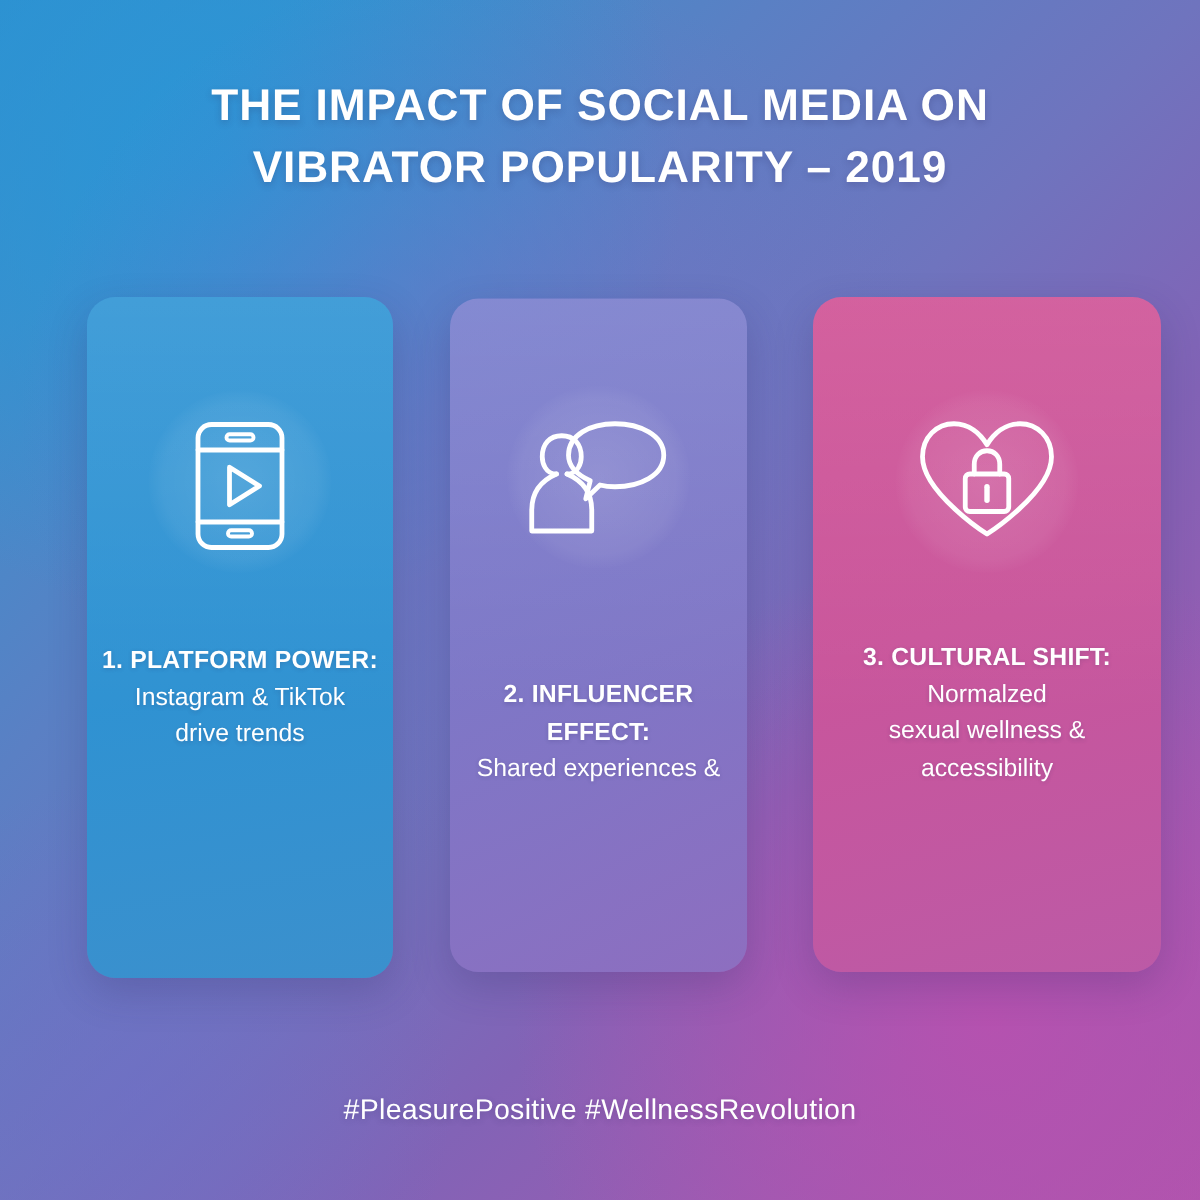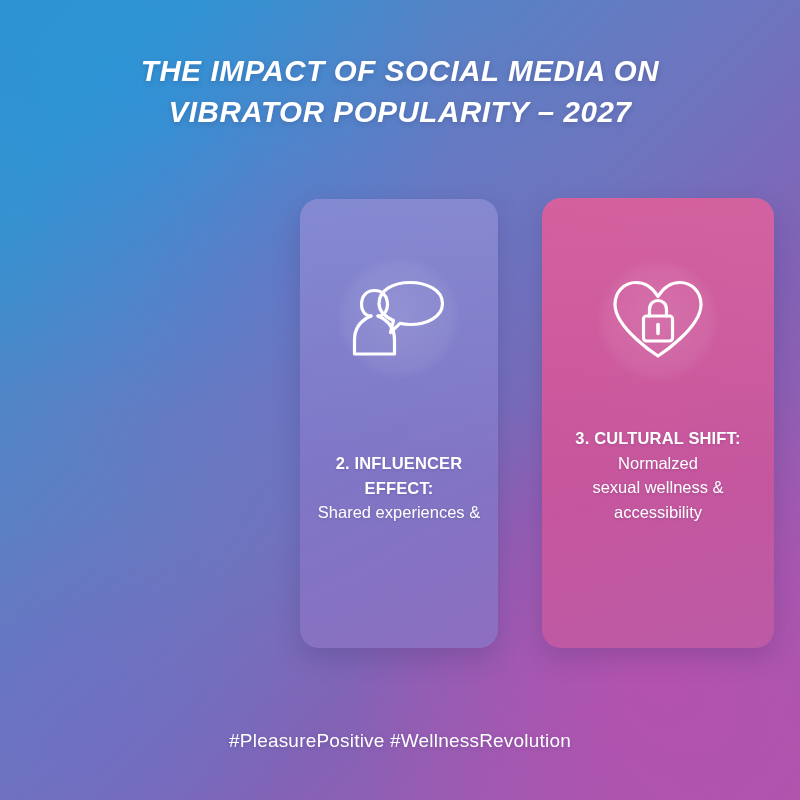--- a/index.html
+++ b/index.html
@@ -48,21 +48,20 @@
   
   .headline {
     position:absolute; left:0; right:0; top:50px;
     text-align:center;
     color:#ffffff;
     font-size:29.5px;
     font-weight:bold;
     letter-spacing:0.6px;
     line-height:41px;
     text-shadow:0 2px 5px rgba(40,40,90,0.22);
-    font-style:italic;
   }
   .headline .l2 { display:block; }
 
   
   .card {
     position:absolute;
     border-radius:19px;
     box-shadow:0 10px 26px rgba(45,40,95,0.22);
     overflow:hidden;
   }
@@ -155,23 +154,41 @@
 
 <div class="bg-bloom bloom-a"></div>
 <div class="bg-bloom bloom-c"></div>
 <div class="bg-bloom bloom-d"></div>
 <div class="bg-bloom bloom-b"></div>
 
 <div class="stage">
 
   <h1 class="headline">
     <span>THE IMPACT OF SOCIAL MEDIA ON</span>
-    <span class="l2">VIBRATOR POPULARITY – 2027</span>
+    <span class="l2">VIBRATOR POPULARITY – 2019</span>
   </h1>
 
+  <div class="card card-1">
+    <div class="icon-halo"></div>
+    <div class="icon-wrap">
+      <svg width="72" height="92" viewBox="0 0 72 92" fill="none" stroke="#ffffff" stroke-width="3.2" stroke-linecap="round" stroke-linejoin="round">
+        <rect x="8" y="5" width="56" height="82" rx="9" ry="9"></rect>
+        <line x1="8" y1="22" x2="64" y2="22"></line>
+        <line x1="8" y1="70" x2="64" y2="70"></line>
+        <rect x="27" y="11.5" width="18" height="4.2" rx="2.1" ry="2.1" stroke-width="2.6"></rect>
+        <rect x="28" y="75.5" width="16" height="4.2" rx="2.1" ry="2.1" stroke-width="2.6"></rect>
+        <path d="M29 33.5 L49 46 L29 58.5 Z"></path>
+      </svg>
+    </div>
+    <div class="card-text">
+      <span class="card-heading">1. PLATFORM POWER:</span>
+      <span class="card-body">Instagram &amp; TikTok</span>
+      <span class="card-body">drive trends</span>
+    </div>
+  </div>
 
   <div class="card card-2">
     <div class="icon-halo"></div>
     <div class="icon-wrap">
       <svg width="98" height="82" viewBox="0 0 98 82" fill="none" stroke="#ffffff" stroke-width="3.2" stroke-linecap="round" stroke-linejoin="round">
 
         <path d="M21 38 C13.5 38 11.5 30.5 11.5 26.5 C11.5 18 16.5 12.5 24.5 12.5
                  C32.5 12.5 37.5 18 37.5 26.5 C37.5 30.5 35.5 38 28 38"></path>
 
         <path d="M21 38 C14 41 4.5 47.5 4.5 62 L4.5 76 L44.5 76 L44.5 62

